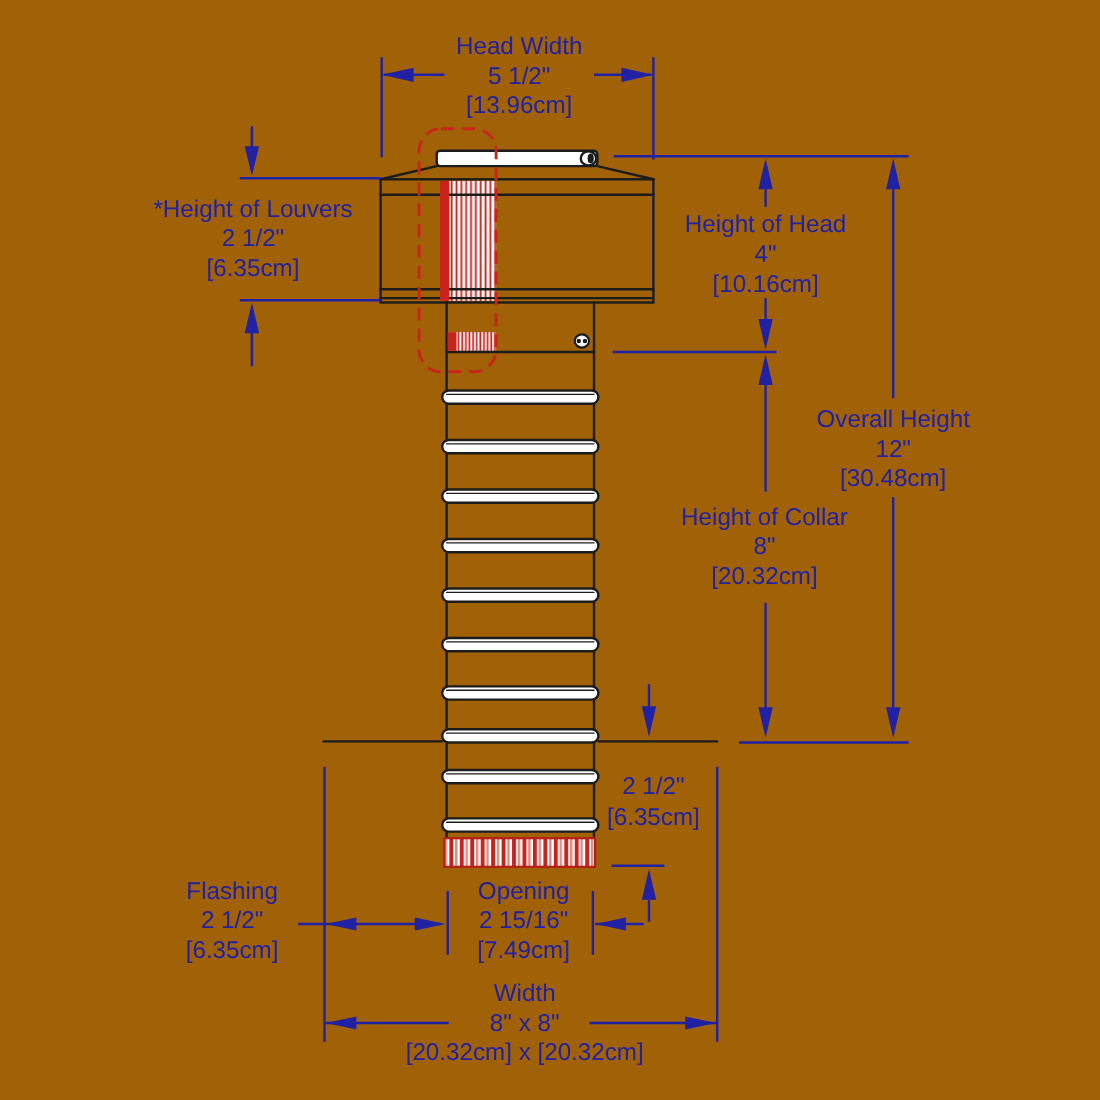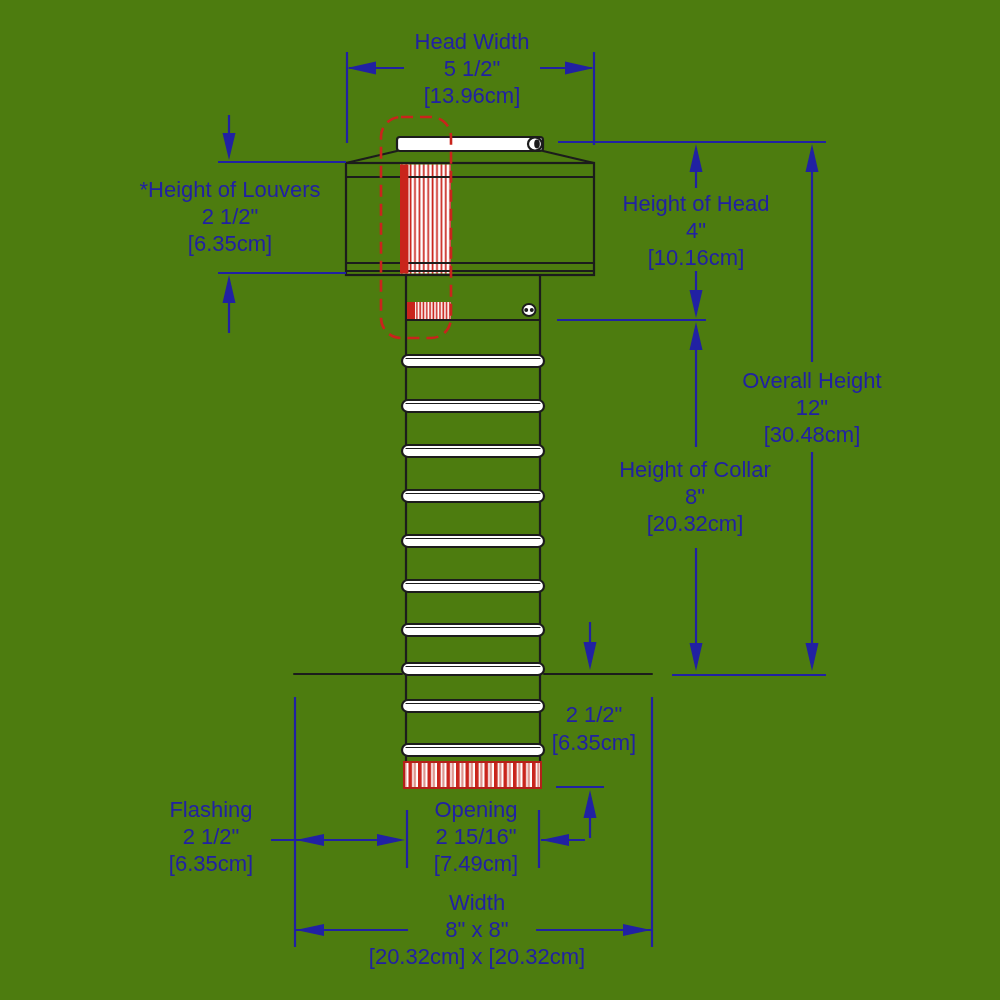--- a/index.html
+++ b/index.html
@@ -1,16 +1,16 @@
 <!DOCTYPE html>
 <html><head>
 <meta charset="utf-8">
 <style>
   html,body{margin:0;padding:0;background:#ffffff;}
-  .stage{width:1000px;height:1000px;position:relative;background:#4d7c0f;overflow:hidden;}
+  .stage{width:1000px;height:1000px;position:relative;background:#a16207;overflow:hidden;}
   svg{display:block;}
   text{font-family:"Liberation Sans", sans-serif;font-size:22px;fill:#2121a3;}
 </style>
 </head>
 <body>
 
 <div class="stage">
 <svg width="1000" height="1000" viewBox="0 0 1000 1000">
   <defs>
     <pattern id="hatchA" width="4.4" height="12" patternUnits="userSpaceOnUse">

